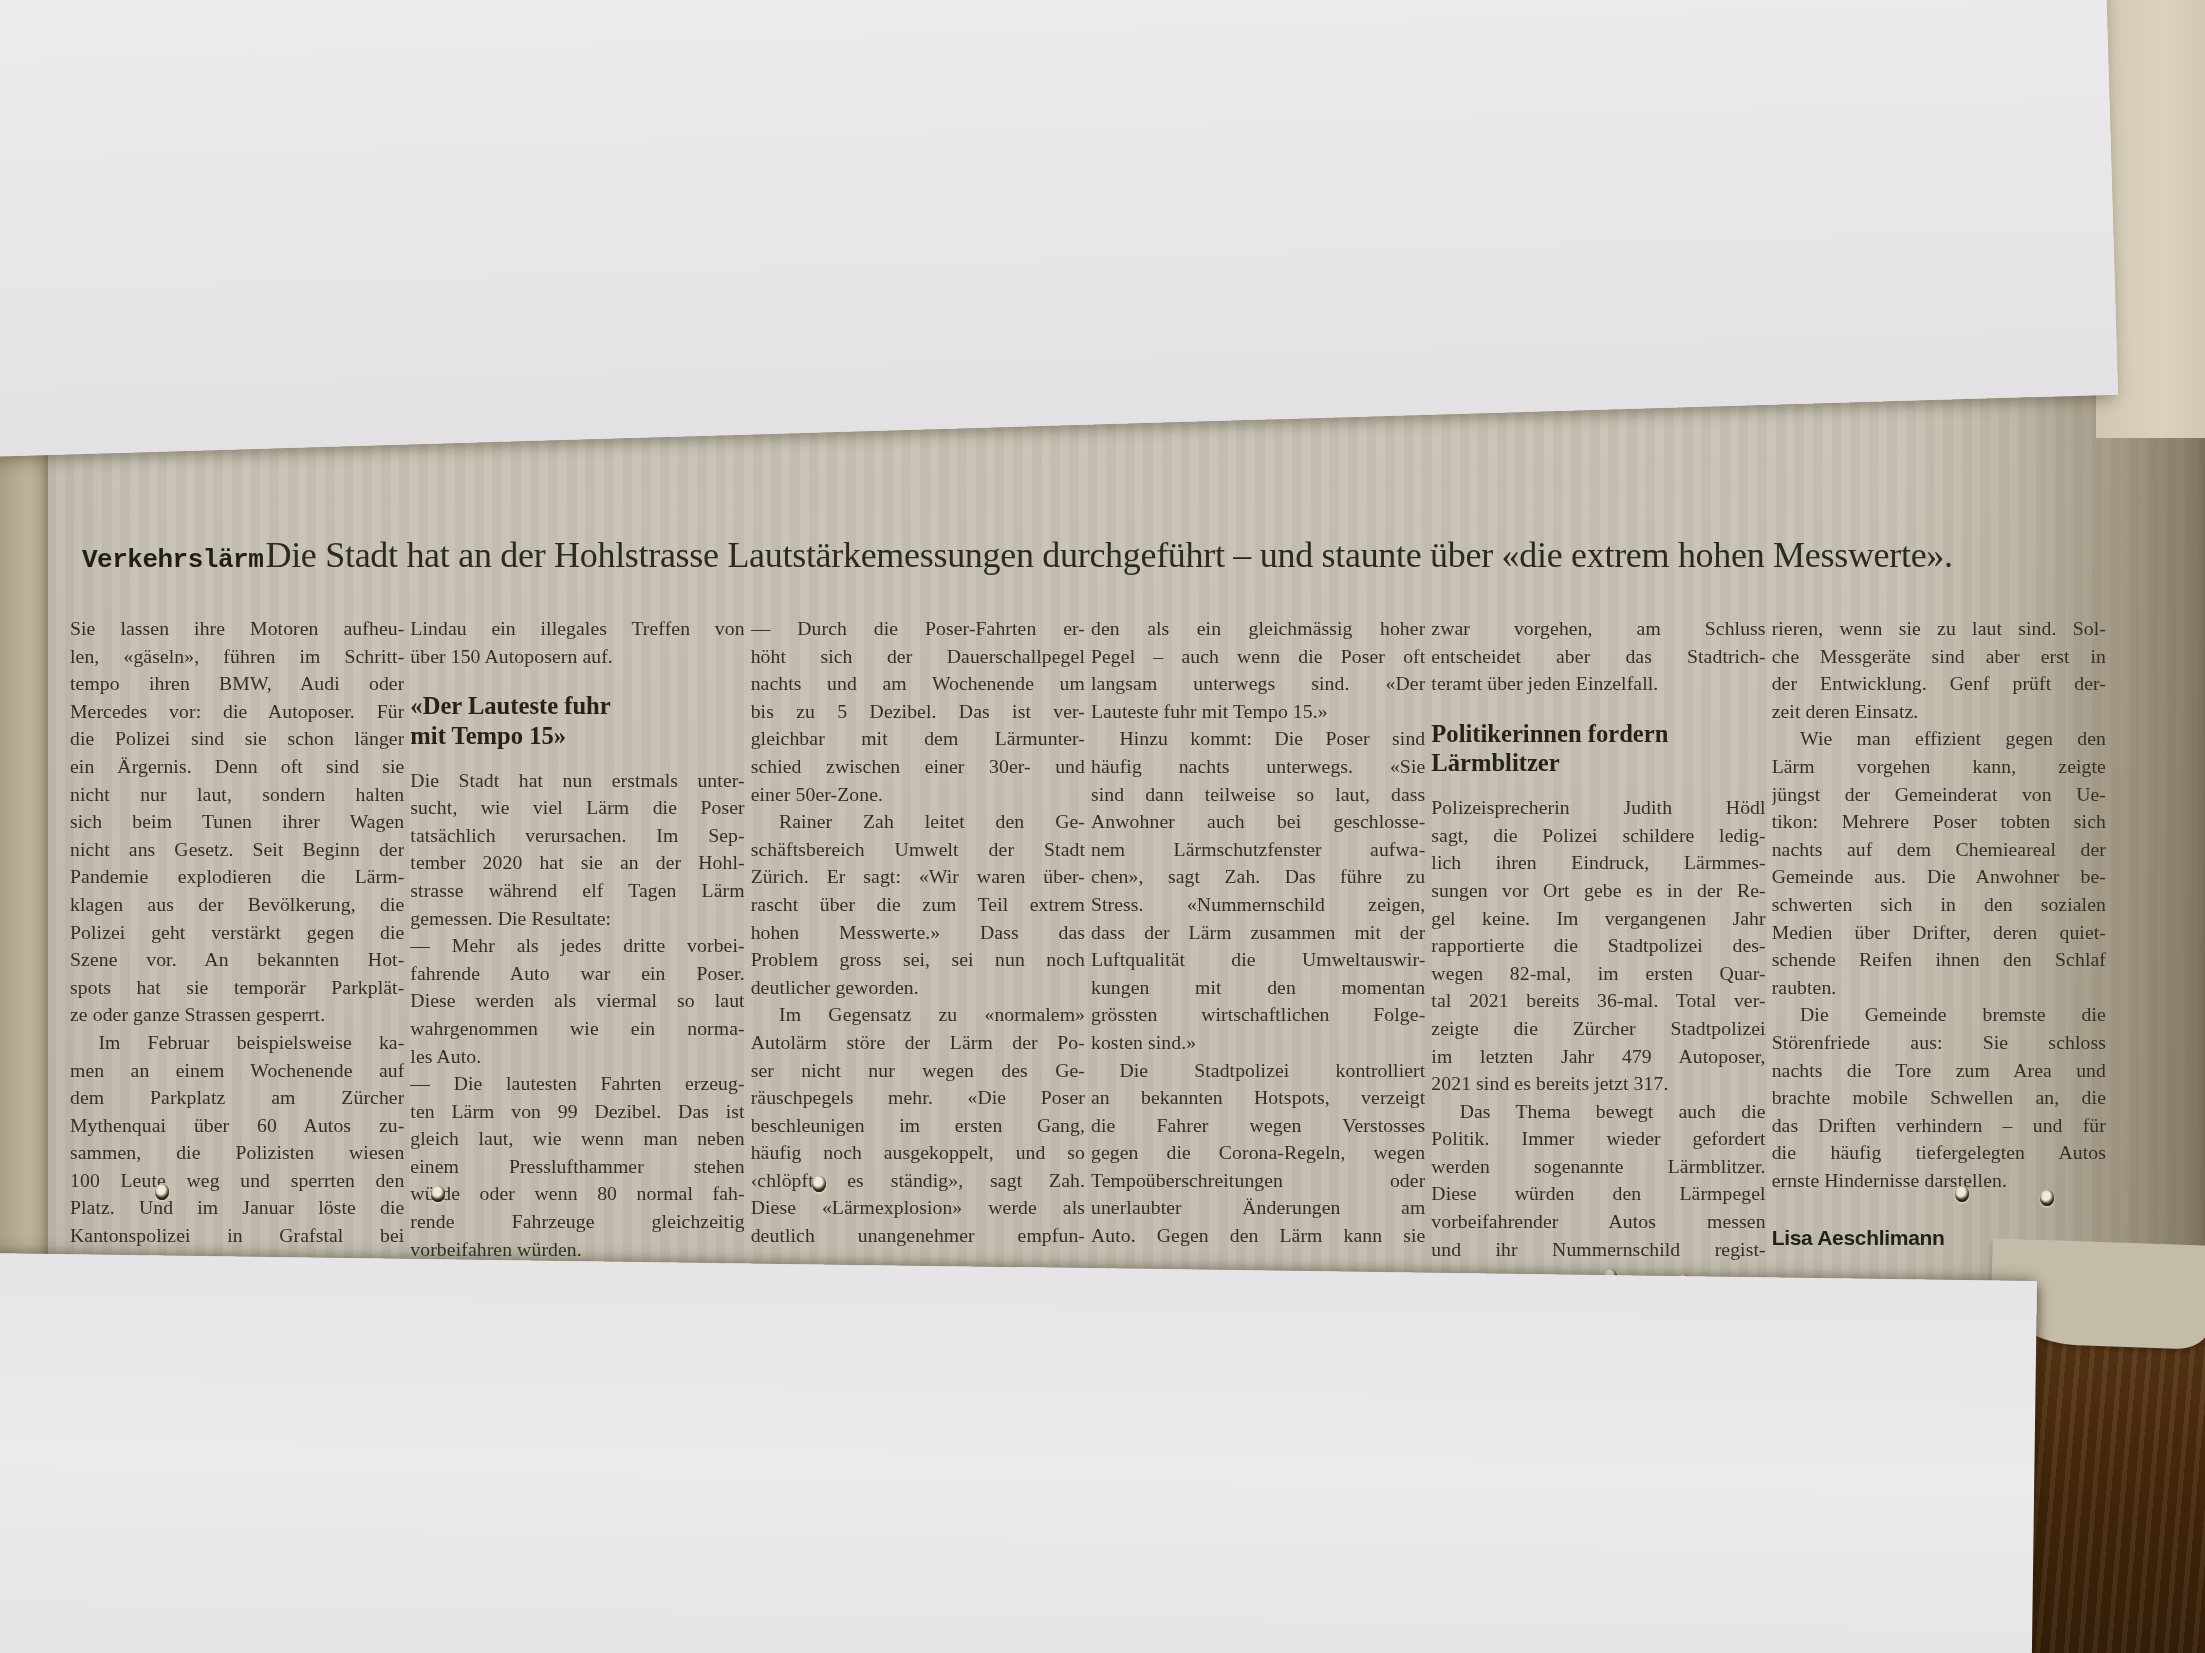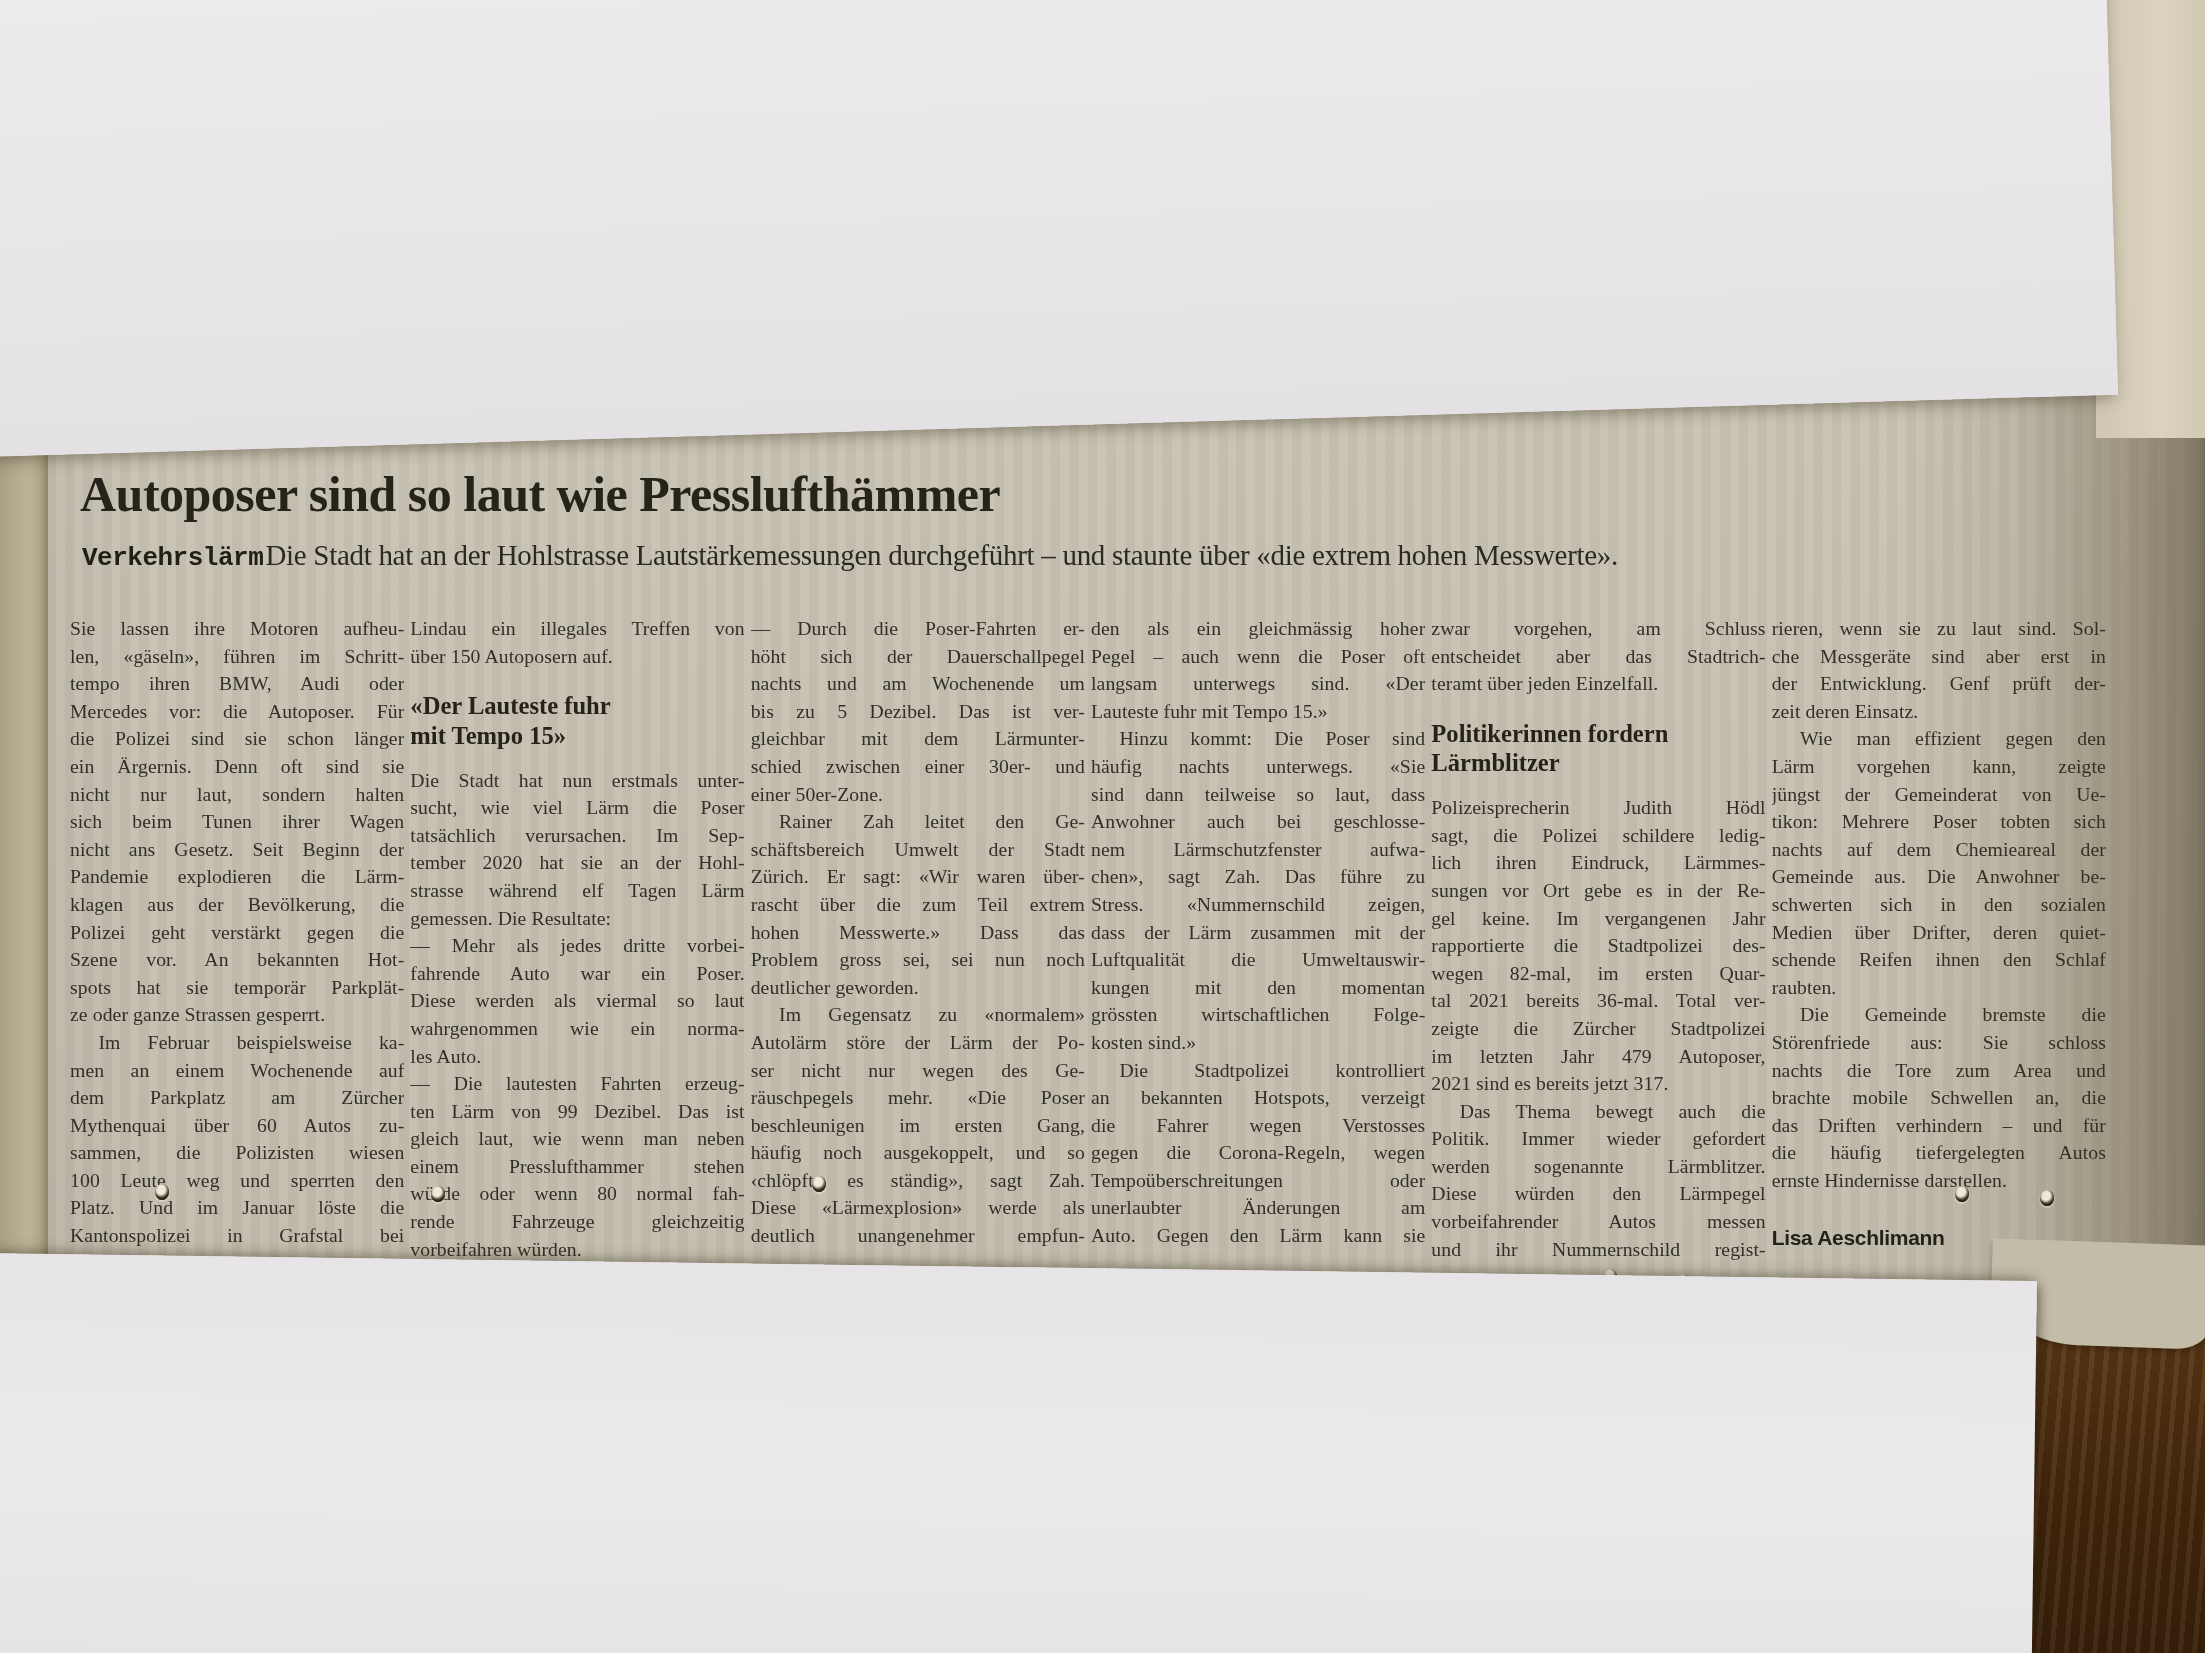--- a/index.html
+++ b/index.html
@@ -37,21 +37,21 @@
     box-shadow:0 7.7px 16.4px -4.4px rgba(55,45,22,.45);}
   .sheet-bottom{left:-22px;top:1267px;width:2056px;height:448px;transform:rotate(0.78deg);
     background:linear-gradient(180deg,#e6e4e6,#eceaec 45%,#e4e2e4);
     box-shadow:0 -6.6px 14.2px -4.4px rgba(55,45,22,.40), 7.7px 0 12px -5.5px rgba(40,28,8,.5);}
   
   .headline{position:absolute;left:80px;top:466px;width:1969px;margin:0;
     font-size:50px;line-height:57px;font-weight:700;color:#26231b;letter-spacing:-0.5px;white-space:nowrap;}
   .leadline{position:absolute;left:82px;top:535px;width:2067px;height:40px;line-height:40px;
     white-space:nowrap;color:#2c2921;}
   .kicker{font-family:Liberation Mono, monospace;font-weight:700;font-size:26px;letter-spacing:-0.5px;color:#211e17;}
-  .leadtext{font-size:29px;letter-spacing:-0.3px;}
+  .leadtext{font-size:36px;letter-spacing:-0.3px;}
   
   .cols{position:absolute;left:70px;top:615px;width:2036px;display:flex;gap:6px;}
   .col{flex:1 1 0;min-width:0;color:#332f26;}
   .ln{font-size:19.7px;line-height:27.6px;height:27.6px;text-align:justify;text-align-last:justify;
     white-space:nowrap;overflow:hidden;letter-spacing:0.1px;}
   .ln.end{text-align-last:left;}
   .ln.ind{text-indent:28.4px;}
   .ln.head{font-size:24.6px;line-height:29.5px;height:29.5px;font-weight:700;text-align:left;text-align-last:left;color:#262219;letter-spacing:0;}
   .ln.byline{font-family:"Liberation Sans", sans-serif;font-weight:700;font-size:21px;
     text-align:left;text-align-last:left;color:#24211a;letter-spacing:-0.3px;}
@@ -67,21 +67,20 @@
 <div class="scene">
 
   <div class="newsprint"></div>
   <div class="fold-shade"></div>
   <div class="left-strip"></div>
   <div class="red-sliver"></div>
   <div class="cream-strip"></div>
   <div class="table-wood"></div>
   <div class="torn-edge"></div>
 
-  <h1 class="headline">Autoposer sind so laut wie Presslufthämmer</h1>
 
   <div class="leadline">
     <span class="kicker">Verkehrslärm</span>
     <span class="leadtext">Die Stadt hat an der Hohlstrasse Lautstärkemessungen durchgeführt – und staunte über «die extrem hohen Messwerte».</span>
   </div>
 
   <div class="cols">
     <div class="col">
         <div class="ln">Sie lassen ihre Motoren aufheu-</div>
         <div class="ln">len, «gäseln», führen im Schritt-</div>

